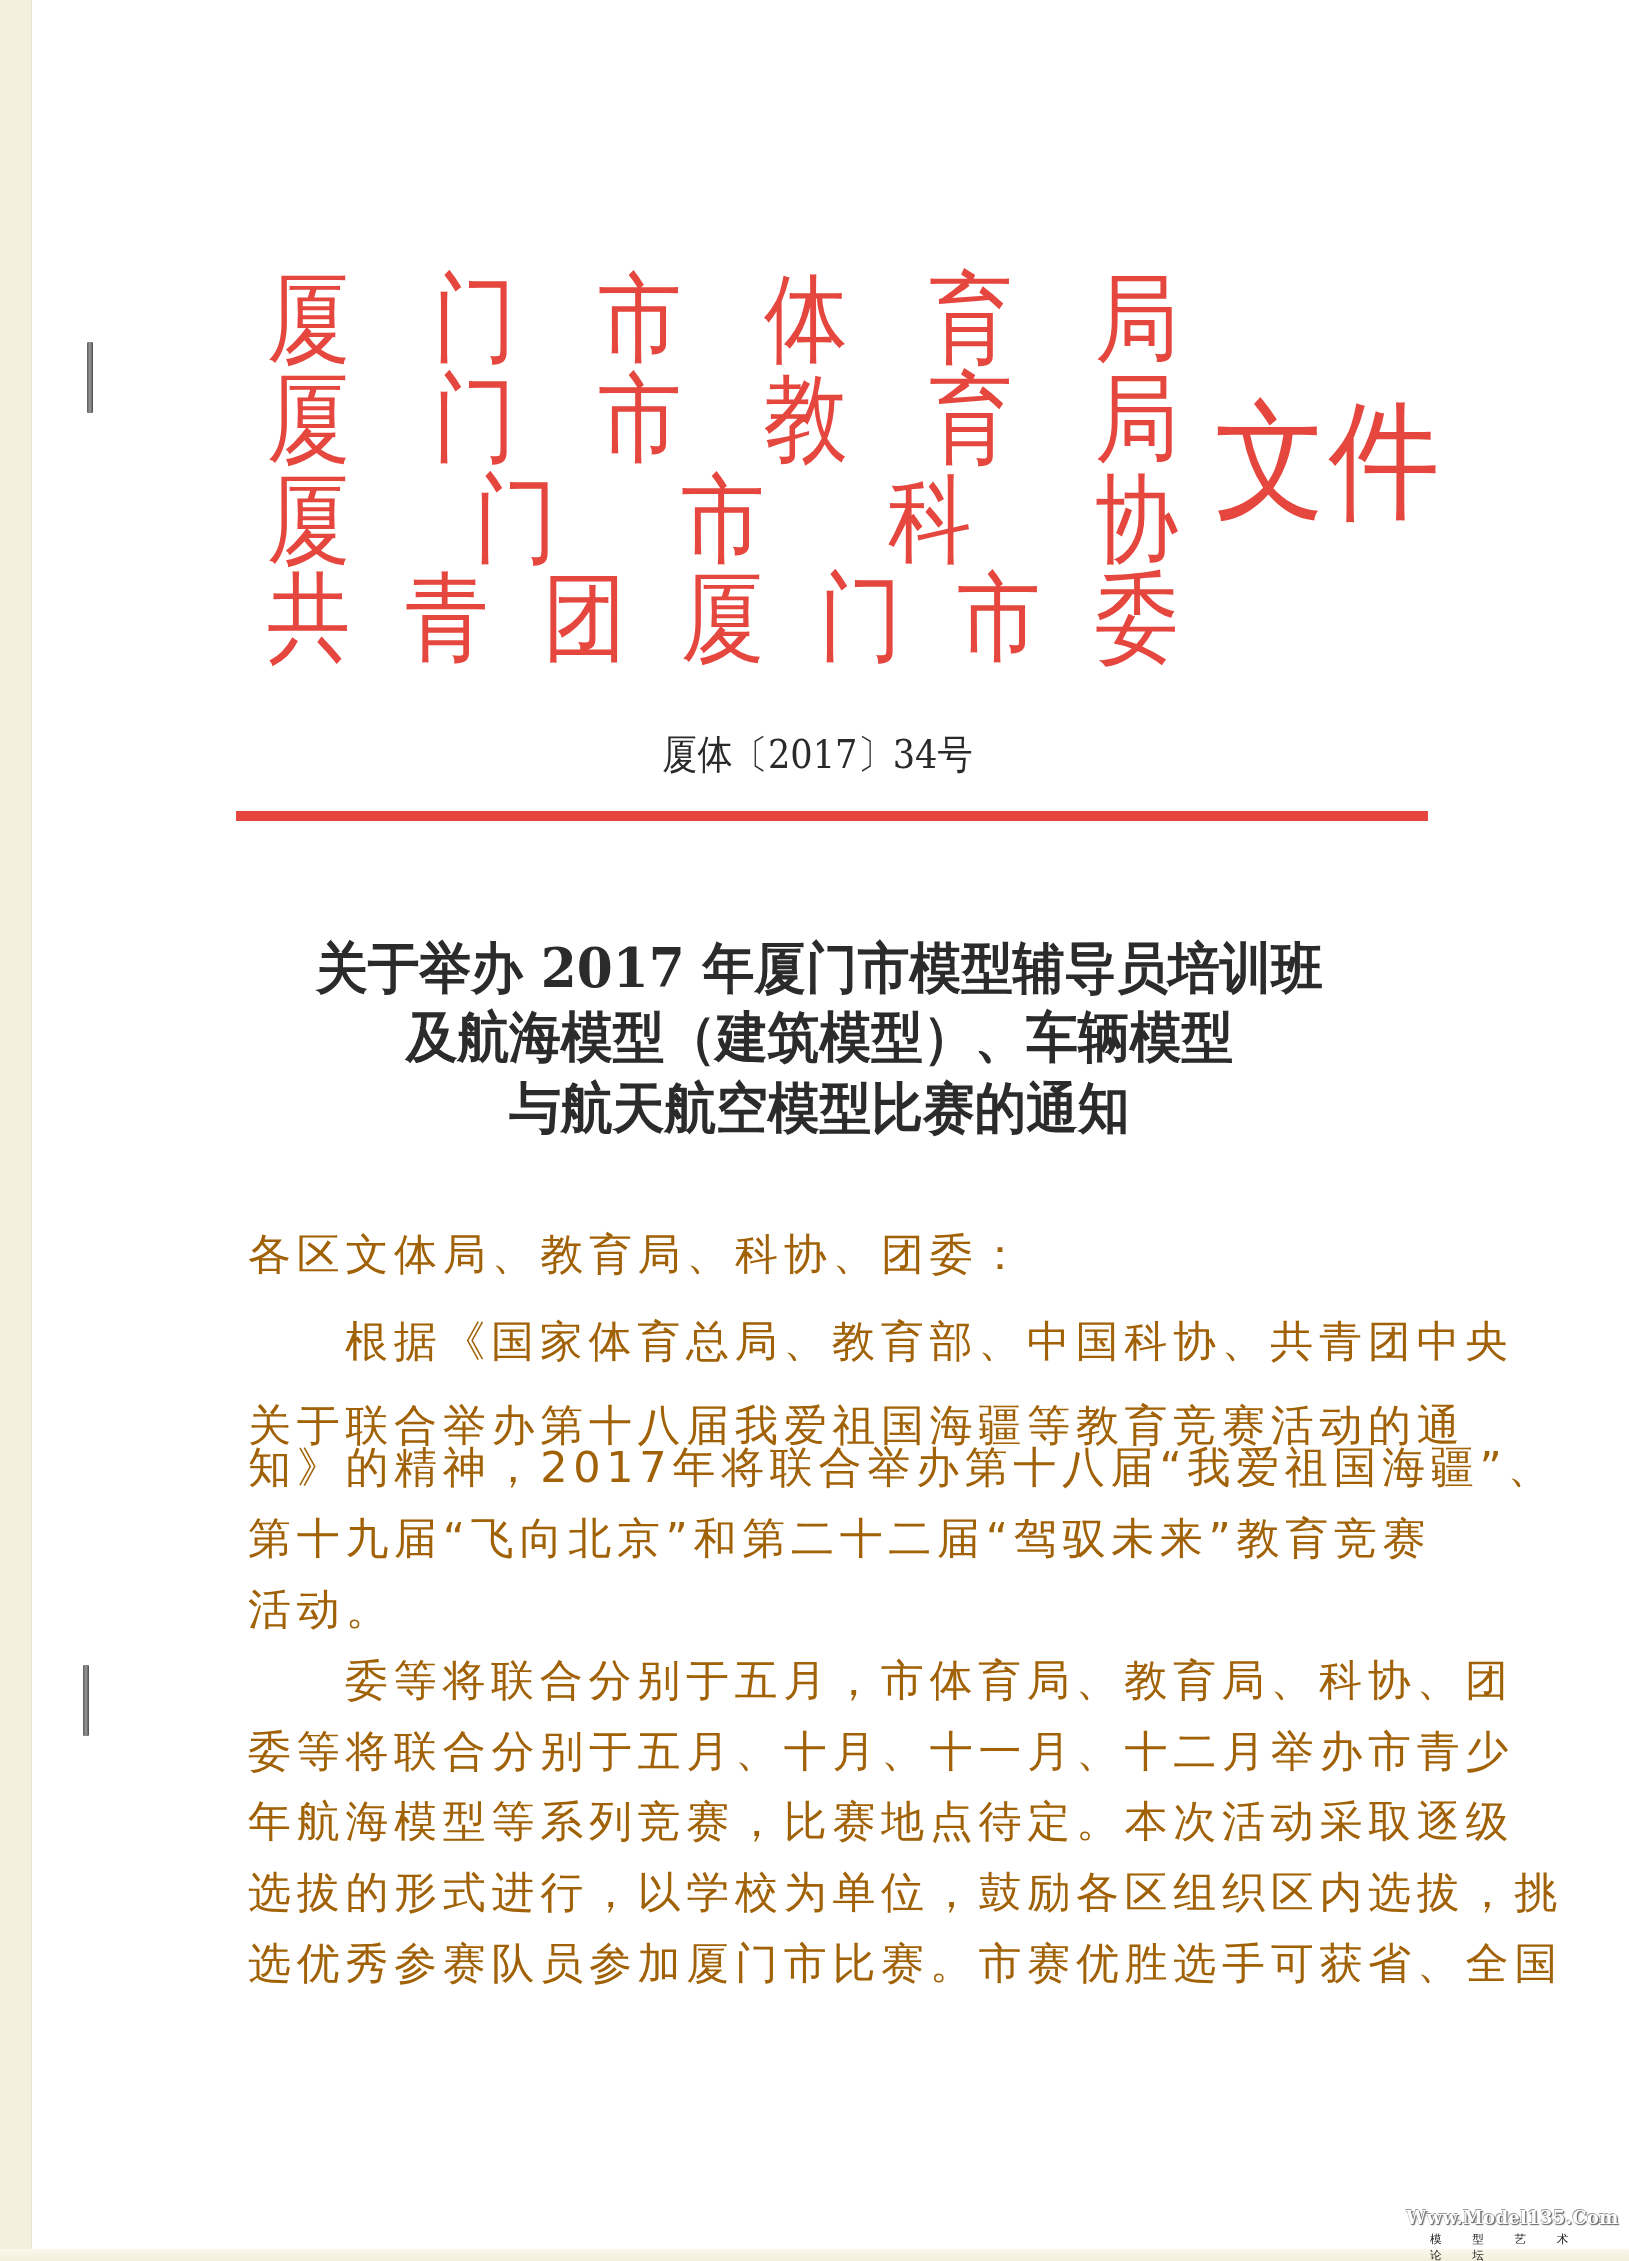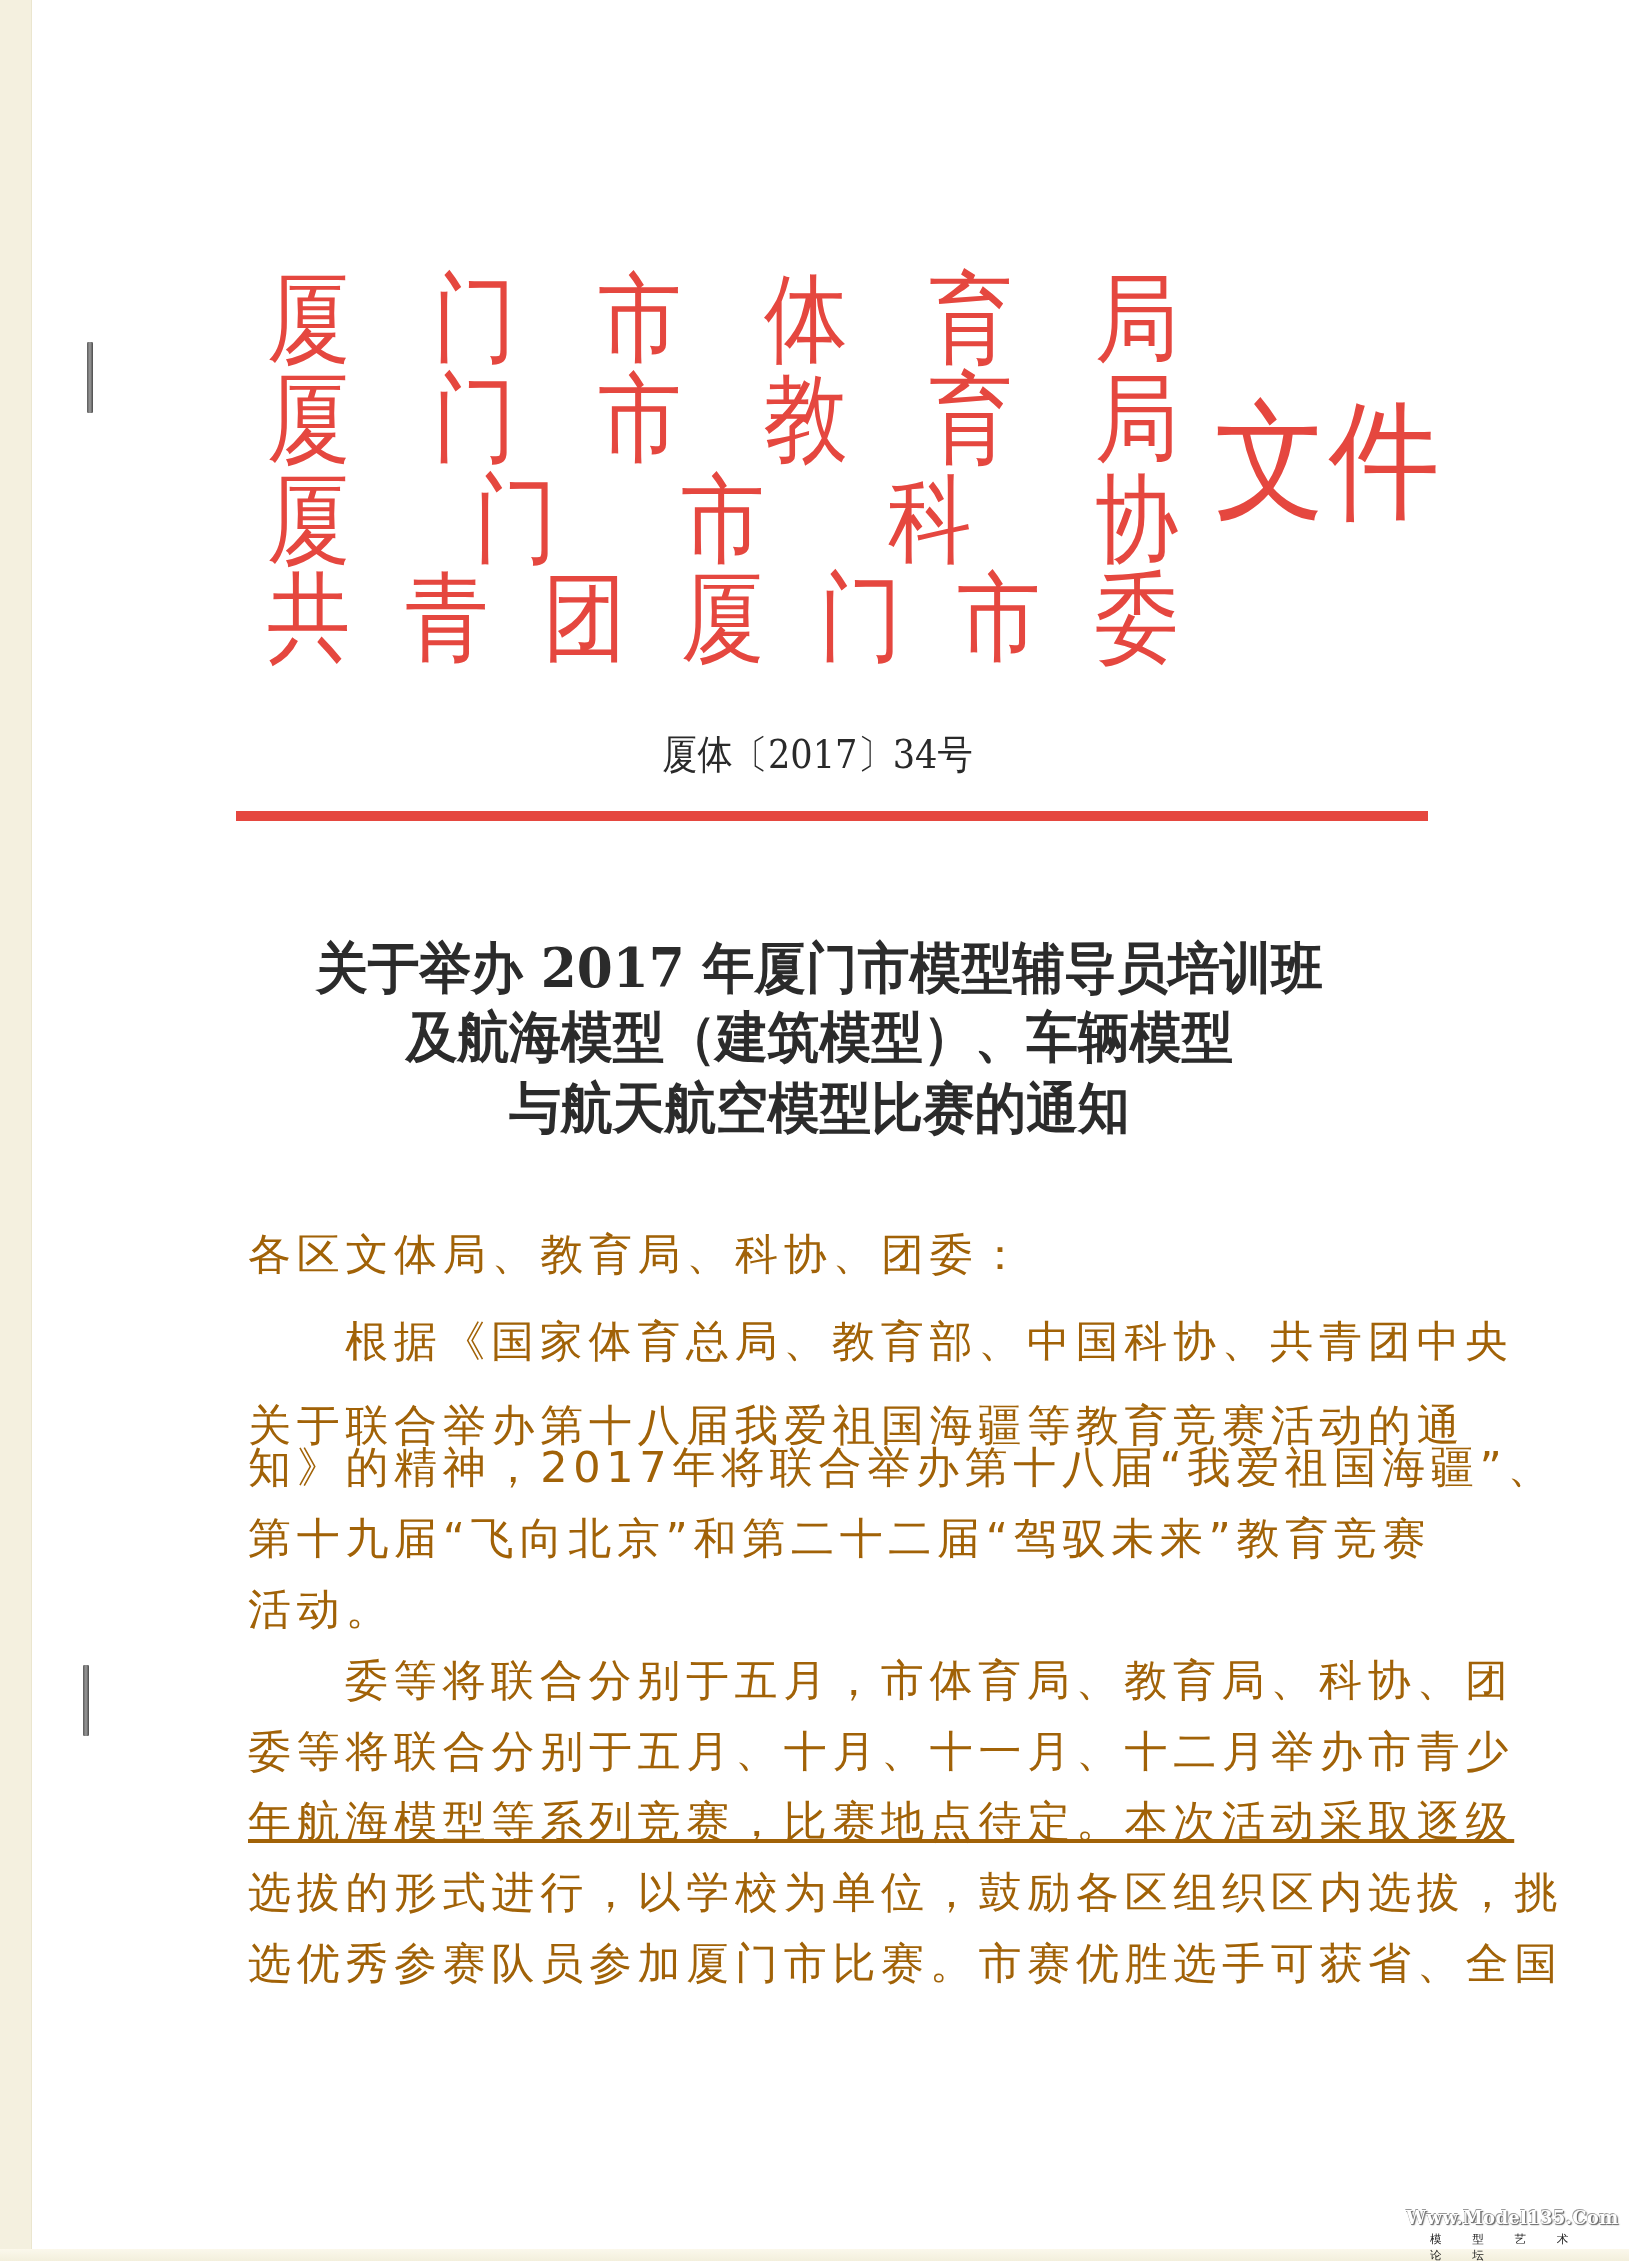--- a/index.html
+++ b/index.html
@@ -119,19 +119,19 @@
 <div class="abs title-line" style="top:1076px;">与航天航空模型比赛的通知</div>
 
 <div class="abs body-line" style="top:1225px;">各区文体局、教育局、科协、团委：</div>
 <div class="abs body-line indent" style="top:1296px;margin-top:16px;">根据《国家体育总局、教育部、中国科协、共青团中央</div>
 <div class="abs body-line" style="top:1367px;margin-top:29px;">关于联合举办第十八届我爱祖国海疆等教育竞赛活动的通</div>
 <div class="abs body-line" style="top:1438px;">知》的精神，2017年将联合举办第十八届“我爱祖国海疆”、</div>
 <div class="abs body-line" style="top:1509px;">第十九届“飞向北京”和第二十二届“驾驭未来”教育竞赛</div>
 <div class="abs body-line" style="top:1580px;">活动。</div>
 <div class="abs body-line indent" style="top:1651px;">委等将联合分别于五月，市体育局、教育局、科协、团</div>
 <div class="abs body-line" style="top:1722px;">委等将联合分别于五月、十月、十一月、十二月举办市青少</div>
-<div class="abs body-line" style="top:1792px;text-decoration:underline;">年航海模型等系列竞赛，比赛地点待定。本次活动采取逐级</div>
+<div class="abs body-line" style="top:1792px;">年航海模型等系列竞赛，比赛地点待定。本次活动采取逐级</div>
 <div class="abs body-line" style="top:1863px;">选拔的形式进行，以学校为单位，鼓励各区组织区内选拔，挑</div>
 <div class="abs body-line" style="top:1934px;text-align:center;">选优秀参赛队员参加厦门市比赛。市赛优胜选手可获省、全国</div>
 
 <div class="abs watermark-url">Www.Model135.Com</div>
 <div class="abs watermark-cn">模 型 艺 术 论 坛</div>
 
 
 </body></html>

